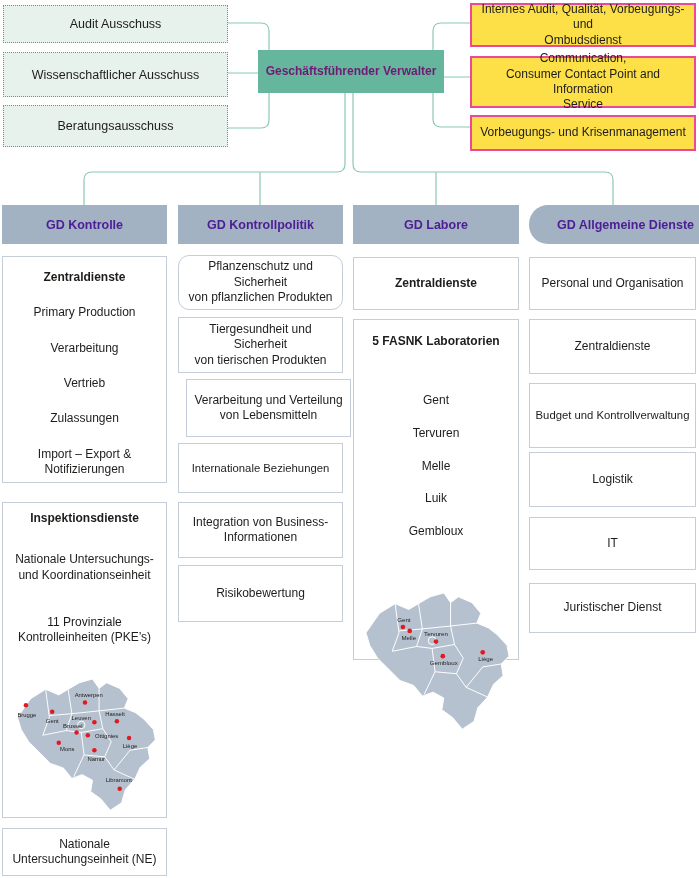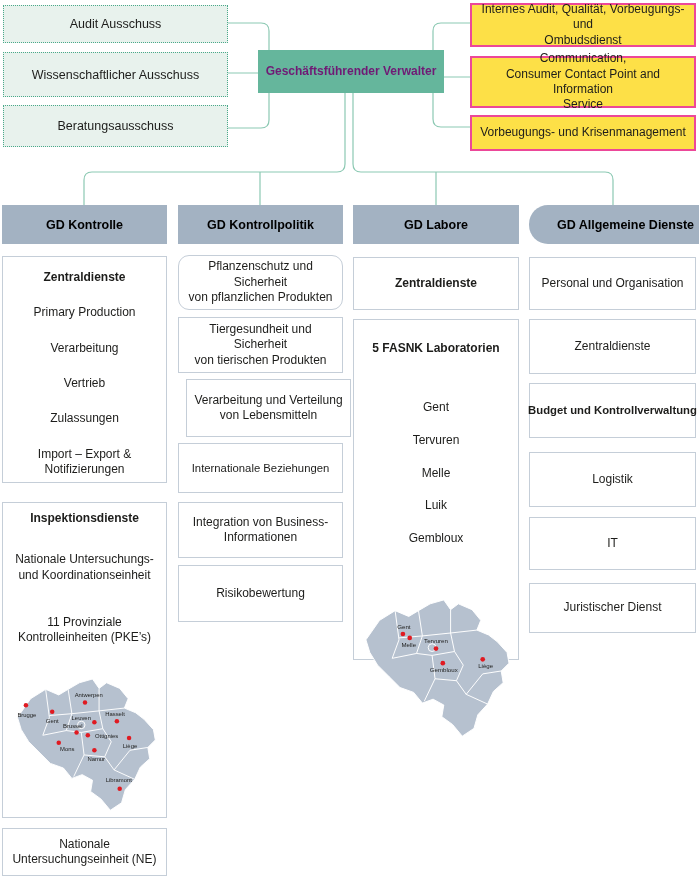--- a/index.html
+++ b/index.html
@@ -14,21 +14,21 @@
   .committee-1{left:3px;top:5px;width:225px;height:38px;}
   .committee-2{left:3px;top:52px;width:225px;height:45px;}
   .committee-3{left:3px;top:105px;width:225px;height:42px;justify-content:center;}
   .director{left:258px;top:50px;width:186px;height:43px;background:#65b69c;color:#701a75;
             font-weight:bold;font-size:12px;}
   .staff{background:#fde047;border:2px solid #ec4899;}
   .staff-1{left:470px;top:3px;width:226px;height:44px;}
   .staff-2{left:470px;top:56px;width:226px;height:52px;}
   .staff-3{left:470px;top:115px;width:226px;height:36px;}
   
-  .hdr{height:39px;background:#a3b2c2;color:#000000;font-weight:bold;font-size:12.5px;top:205px;}
+  .hdr{height:39px;background:#a3b2c2;color:#4c1d95;font-weight:bold;font-size:12.5px;top:205px;}
   .hdr-1{left:2px;width:165px;}
   .hdr-2{left:178px;width:165px;}
   .hdr-3{left:353px;width:166px;}
   .hdr-4{left:529px;width:193px;border-radius:19px;}
   
   .box{background:#ffffff;border:1px solid #c5ced8;}
   .bold{font-weight:bold;}
   .nowrap{white-space:nowrap;font-size:11.3px;}
   
   .k-zentral{left:2px;top:256px;width:165px;height:227px;flex-direction:column;
@@ -43,29 +43,29 @@
   .p{left:178px;width:165px;}
   .p-1{top:255px;height:55px;border-radius:11px;}
   .p-2{top:317px;height:56px;}
   .p-3{top:379px;height:58px;margin-left:8px;}
   .p-4{top:443px;height:50px;}
   .p-5{top:502px;height:56px;}
   .p-6{top:565px;height:57px;}
   
   .l-zentral{left:353px;top:257px;width:166px;height:53px;font-weight:bold;}
   .l-labs{left:353px;top:319px;width:166px;height:341px;flex-direction:column;
-          justify-content:flex-start;padding:21px 0 0 0;}
+          justify-content:flex-start;padding:14px 0 0 0;}
   .l-labs .cities{margin-top:26px;line-height:1.37;}
   .l-labs .cities span{display:block;}
   .l-labs .map{margin-top:18px;}
   
   .a{left:529px;width:167px;}
   .a-1{top:257px;height:53px;}
   .a-2{top:319px;height:55px;}
-  .a-3{top:383px;height:55px;font-weight:bold;}
+  .a-3{top:383px;height:65px;}
   .a-4{top:452px;height:55px;}
   .a-5{top:517px;height:53px;}
   .a-6{top:583px;height:50px;}
   
   .map svg{display:block;}
   .bel{fill:#b6c1cf;stroke:#ffffff;stroke-width:1;}
   .prov{fill:none;stroke:#ffffff;stroke-width:1;stroke-linejoin:round;}
   .map text{font-size:6.3px;fill:#1d1d1b;text-anchor:middle;font-family:"Liberation Sans",sans-serif;}
   .dot{fill:#e01a21;}
 </style>

